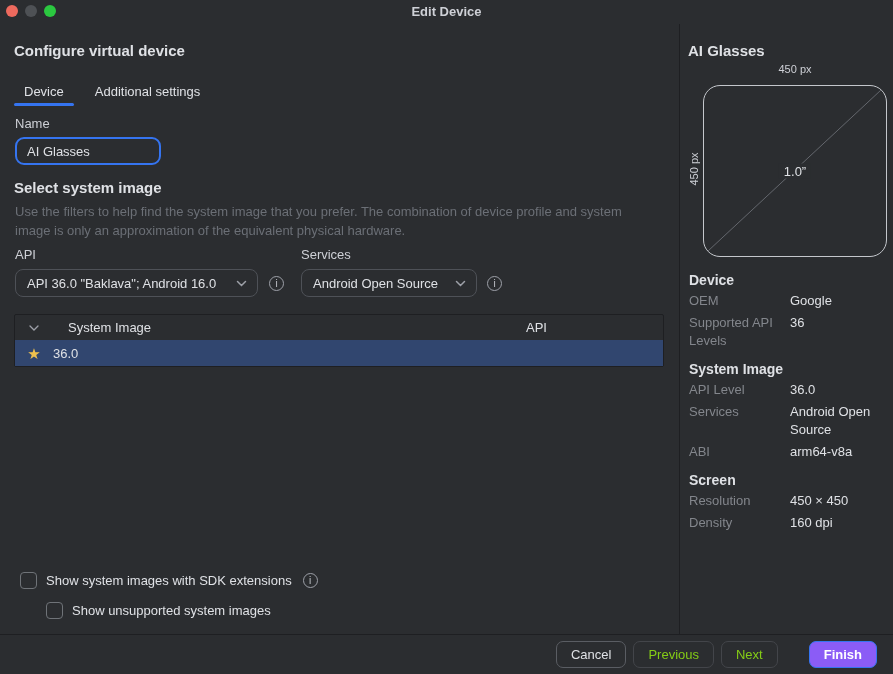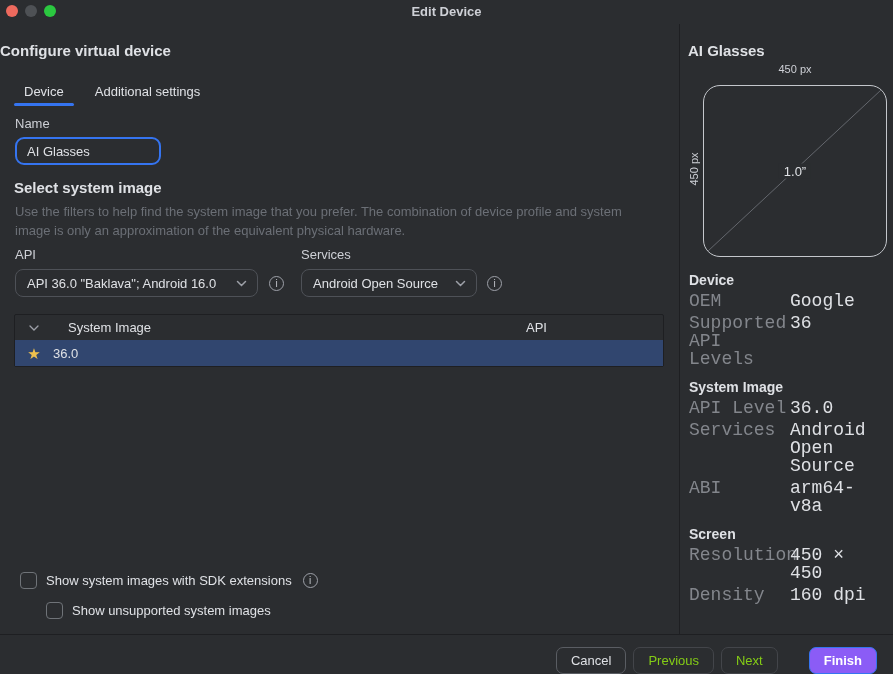--- a/index.html
+++ b/index.html
@@ -19,21 +19,21 @@
   .tl.red   { background: #ee6a5e; }
   .tl.gray  { background: #4e5155; }
   .tl.green { background: #2bc840; }
   .win-title {
     position: absolute; left: 0; top: 4px; width: 100%;
     text-align: center; font-size: 13px; font-weight: 700; color: #ced0d6;
   }
 
   
   .h-big { font-size: 15px; font-weight: 700; color: #dfe1e5; }
-  .page-title { left: 0; top: 42px; }
+  .page-title { left: 14px; top: 42px; }
 
   .tabbar { left: 14px; top: 79px; display: flex; }
   .tab {
     height: 24px; padding: 0 10px; font-size: 13px; color: #dfe1e5;
     position: relative; display: flex; align-items: center; cursor: default;
   }
   .tab + .tab { margin-left: 11px; }
   .tab.active::after {
     content: ""; position: absolute; left: 0; right: 0; bottom: -3px;
     height: 3px; border-radius: 2px; background: #3574f0;
@@ -115,29 +115,29 @@
   }
   .screen-box svg { position: absolute; left: 0; top: 0; }
   .diag-label {
     position: absolute; left: 50%; top: 50%; transform: translate(-50%, -50%);
     background: #2b2d30; padding: 0 5px; font-size: 13px; color: #dfe1e5;
   }
 
   .specs { left: 689px; top: 272px; width: 198px; }
   .spec-h { font-size: 14px; font-weight: 700; color: #dfe1e5; margin-top: 11px; }
   .specs .spec-h:first-child { margin-top: 0; }
-  .spec-row { display: flex; margin-top: 4px; font-size: 18px; line-height: 18px; font-family: Liberation Mono, monospace; }
+  .spec-row { display: flex; margin-top: 4px; font-size: 13px; line-height: 18px; }
   .spec-row .sl { width: 101px; flex: none; color: #83868c; }
   .spec-row .sv { flex: 1; color: #dfe1e5; }
 
   
   .footer {
     position: absolute; left: 0; top: 634px; width: 893px; height: 40px;
     border-top: 1px solid #1e1f22;
-    display: flex; align-items: flex-end; justify-content: flex-end;
+    display: flex; align-items: center; justify-content: flex-end;
     padding-right: 16px; gap: 7px;
   }
   .btn {
     height: 27px; padding: 0 14px; border-radius: 7px; font-size: 13px;
     font-family: inherit; background: transparent; color: #dfe1e5;
     border: 1px solid #5a5d63; cursor: default;
   }
   .btn.disabled { color: #84cc16; border-color: #43454a; }
   .btn.primary {
     background: #8b5cf6; border-color: #3574f0; color: #ffffff;

